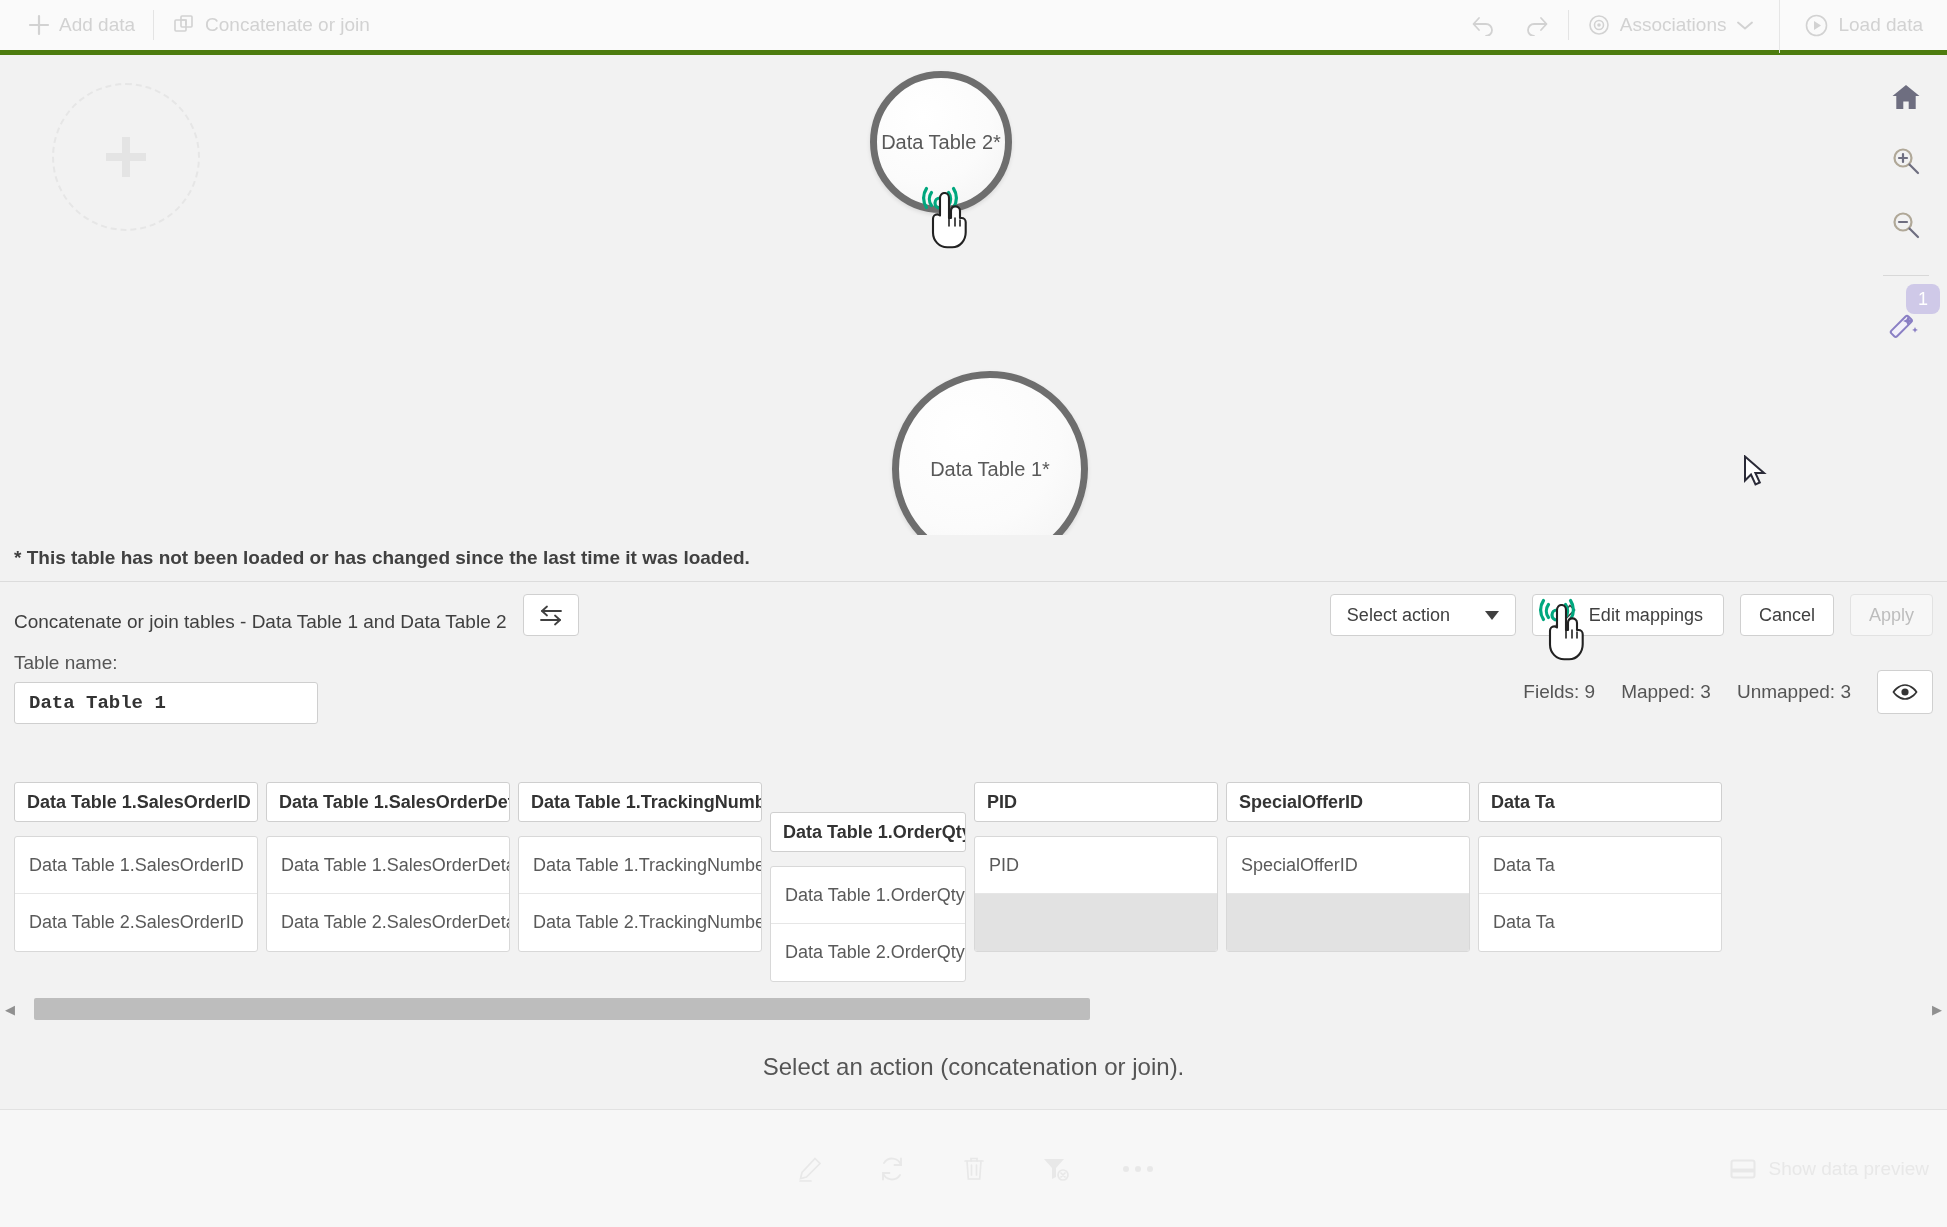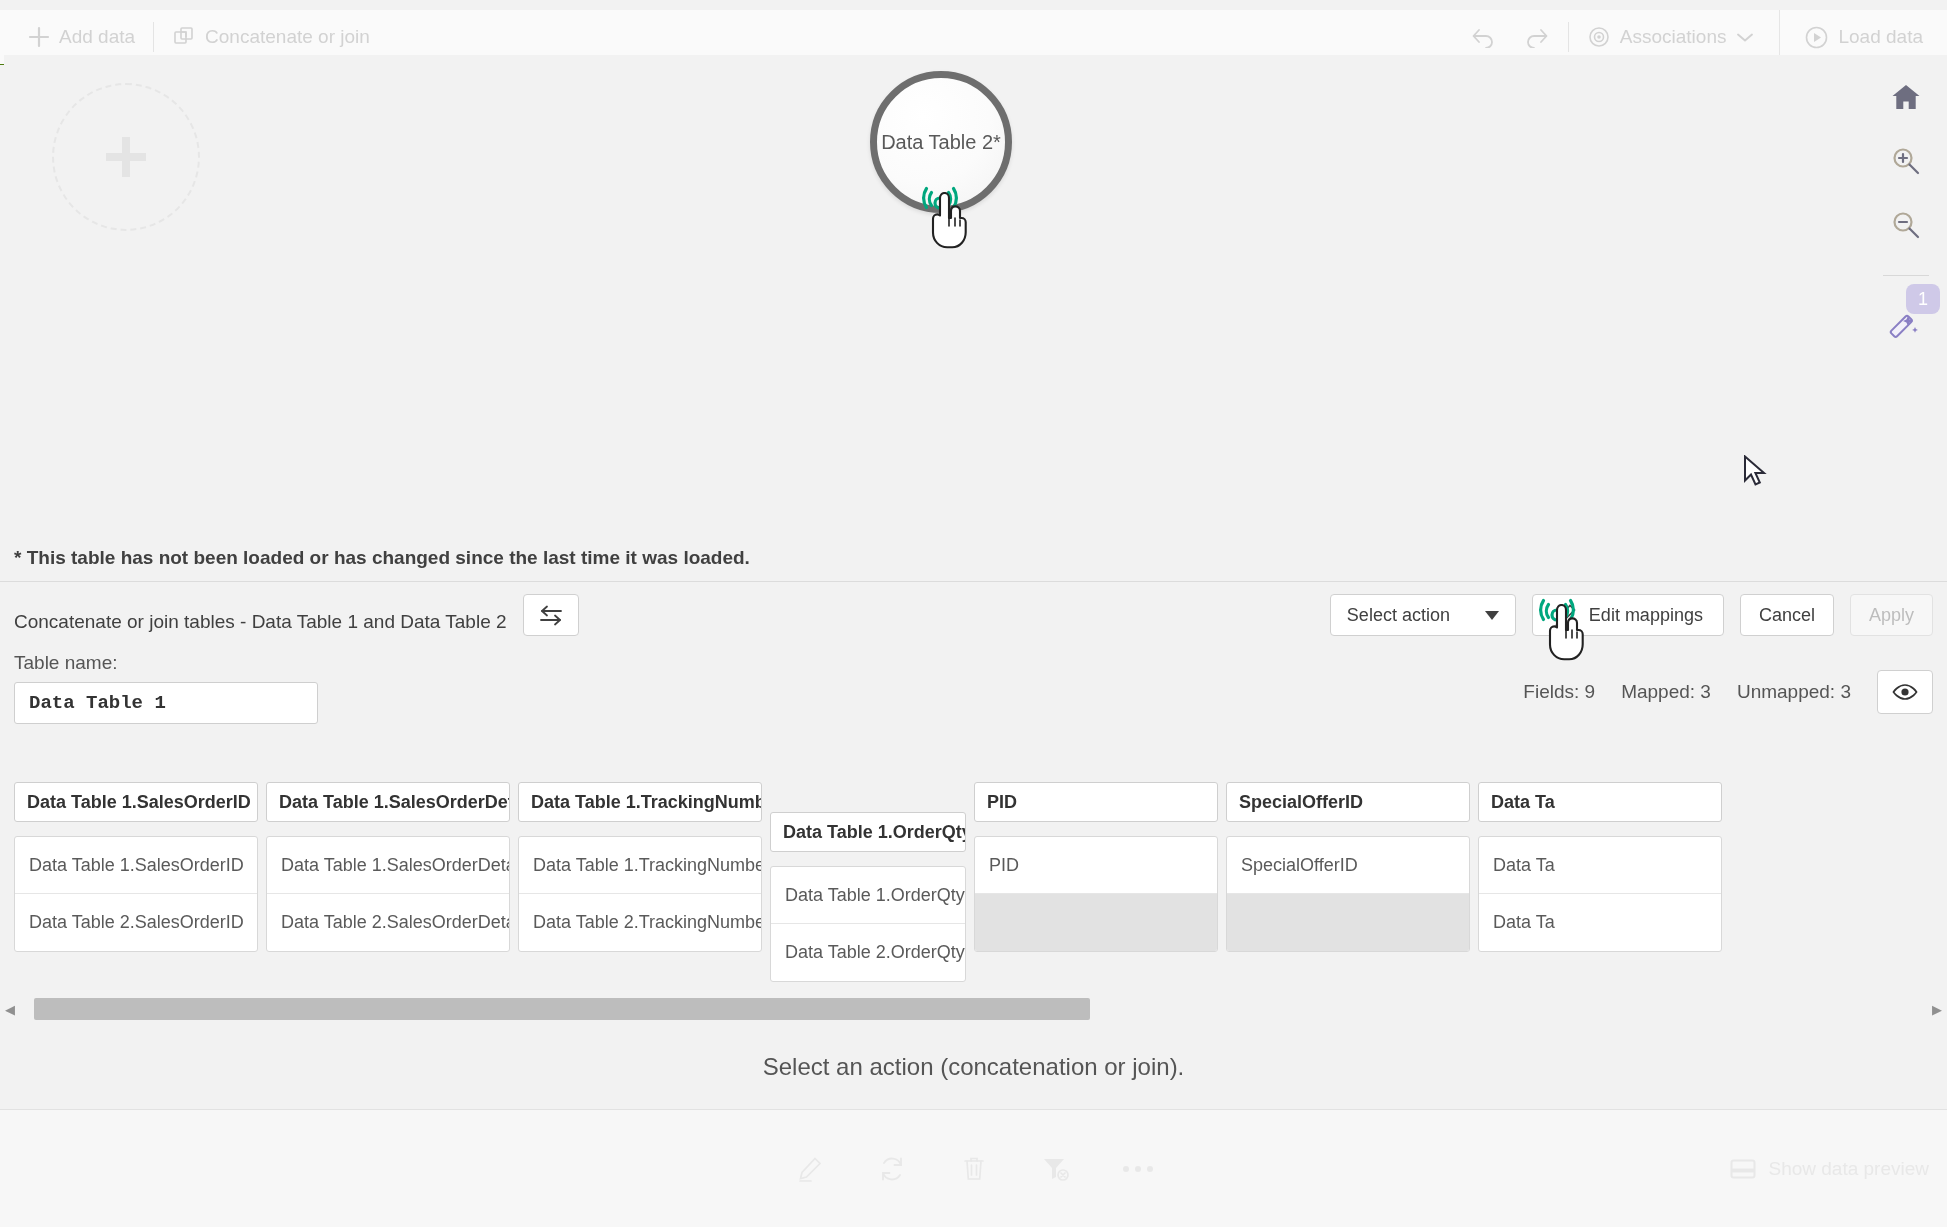--- a/index.html
+++ b/index.html
@@ -6,23 +6,23 @@
   html, body {
     width: 1947px; height: 1227px;
     font-family: "Liberation Sans", sans-serif;
     background: #f2f2f2;
     overflow: hidden;
   }
   #app { position: relative; width: 1947px; height: 1227px; }
 
   
   .topbar {
-    position: absolute; top: 10px; left: 0; width: 1947px; height: 55px;
+    position: absolute; top: 0; left: 0; width: 1947px; height: 55px;
     background: #fafafa;
-    border-bottom: 1px solid #4d7c0f;
+    border-bottom: 5px solid #4d7c0f;
     display: flex; align-items: center;
   }
   .tb-left { display: flex; align-items: center; padding-left: 14px; }
   .tb-right { display: flex; align-items: center; margin-left: auto; }
   .tb-btn {
     display: flex; align-items: center; gap: 9px;
     padding: 0 14px; height: 40px;
     color: #d2d2d2; font-size: 19px; white-space: nowrap;
   }
   .tb-sep { width: 1px; height: 30px; background: #e4e4e4; margin: 0 4px; }
@@ -268,20 +268,23 @@
   <div class="canvas">
 
     <div class="drop-circle">
       <div class="plus-glyph"></div>
     </div>
 
     <div class="bubble" id="bubble-2">
       <span>Data Table 2*</span>
     </div>
 
+    <div class="bubble" id="bubble-1">
+      <span>Data Table 1*</span>
+    </div>
 
     <div class="ripple" style="left:913px; top:120px;">
       <svg width="46" height="46" viewBox="0 0 46 46" fill="none" stroke="#00a77e" stroke-width="3.2" stroke-linecap="round">
         <path d="M23 33a5 5 0 0 1 0-10 5 5 0 0 1 0 10"></path>
         <path d="M14.5 30.5a11 11 0 0 1 0-13"></path>
           <path d="M31.5 30.5a11 11 0 0 0 0-13"></path>
         <path d="M9.5 32.5a17 17 0 0 1 0-19"></path>
           <path d="M36.5 32.5a17 17 0 0 0 0-19"></path>
       </svg>
     </div>

